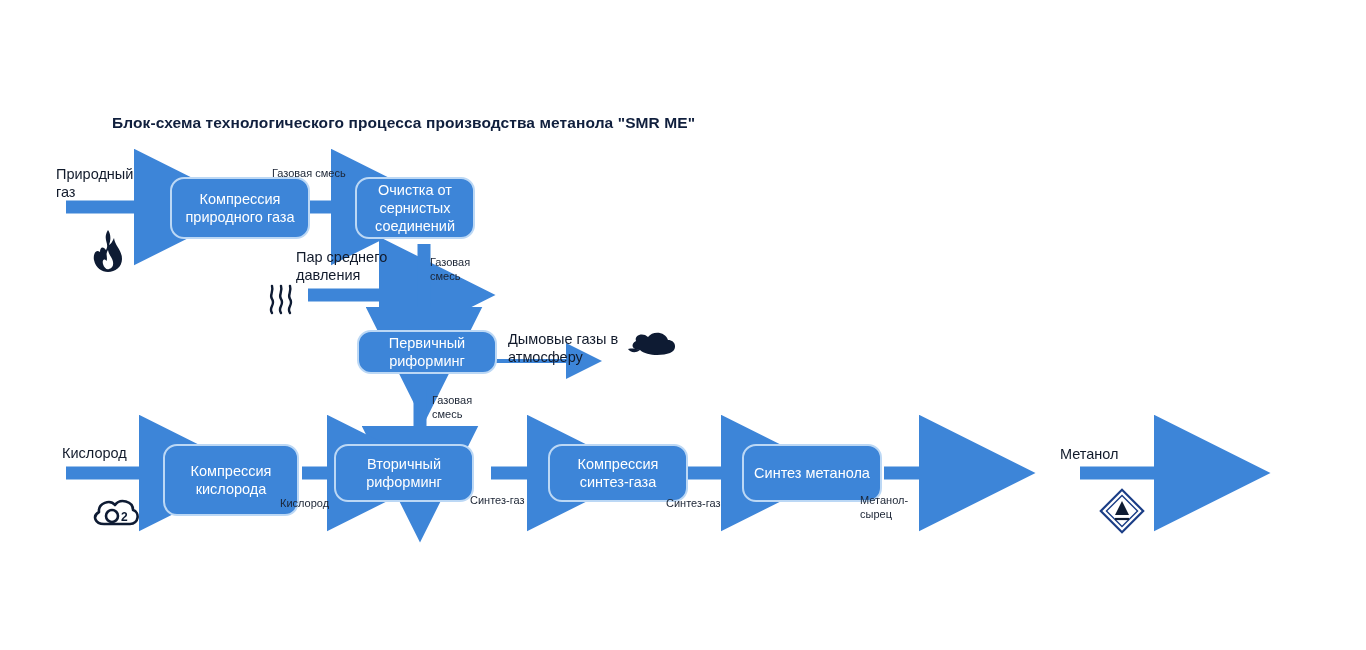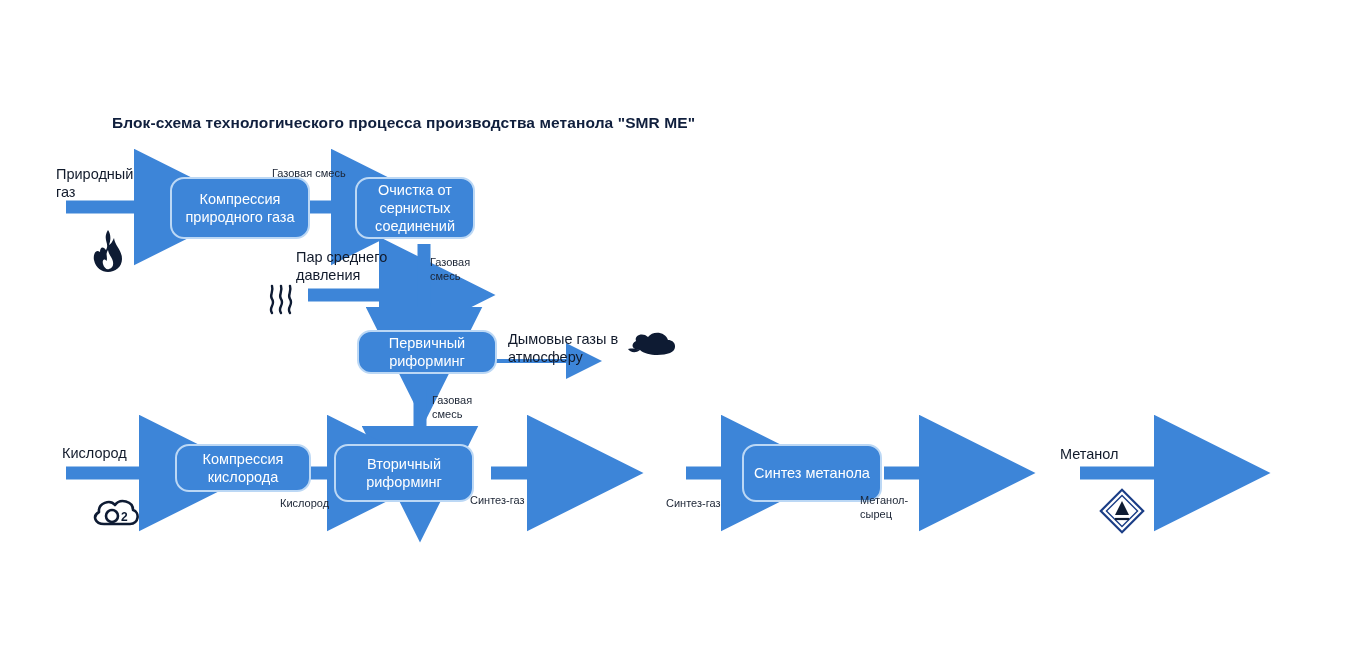--- a/index.html
+++ b/index.html
@@ -152,25 +152,29 @@
   <div class="node" style="left:357px; top:330px; width:140px; height:44px;">
     <span>Первичный
 риформинг</span>
   </div>
 
   <div class="node" style="left:334px; top:444px; width:140px; height:58px;">
     <span>Вторичный
 риформинг</span>
   </div>
 
-  <div class="node" style="left:175px; top:444px; width:136px; height:48px;">
+  <div class="node" style="left:163px; top:444px; width:136px; height:72px;">
     <span>Компрессия
 кислорода</span>
   </div>
 
+  <div class="node" style="left:548px; top:444px; width:140px; height:58px;">
+    <span>Компрессия
+синтез-газа</span>
+  </div>
 
   <div class="node" style="left:742px; top:444px; width:140px; height:58px;">
     <span>Синтез
 метанола</span>
   </div>
 
 
   <div class="lbl" style="left:56px; top:165px; width:120px;">Природный
 газ</div>
 

